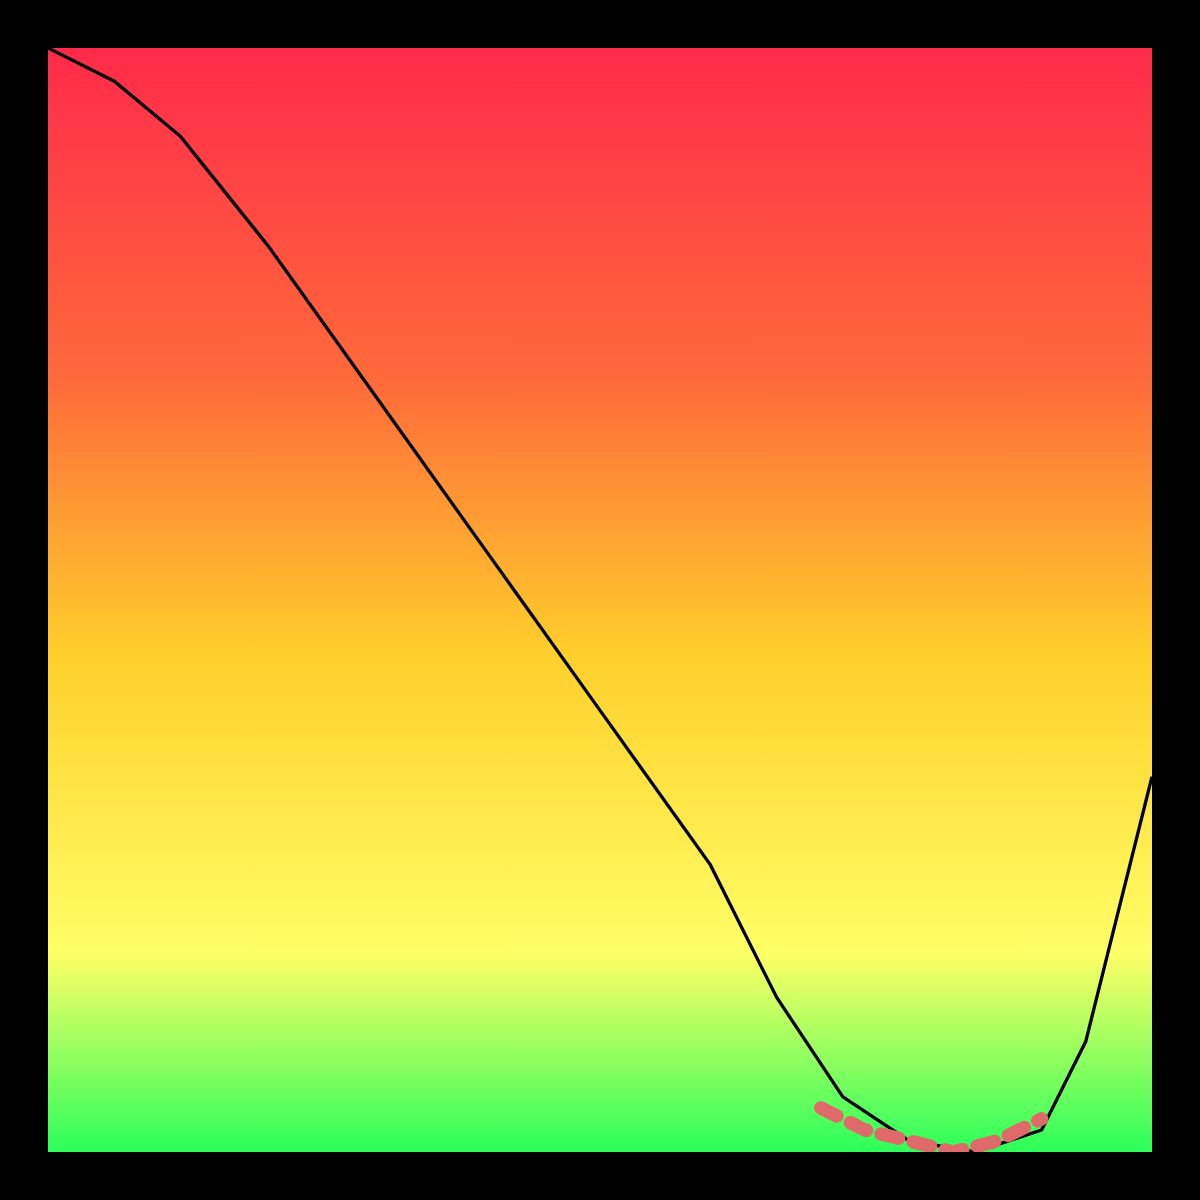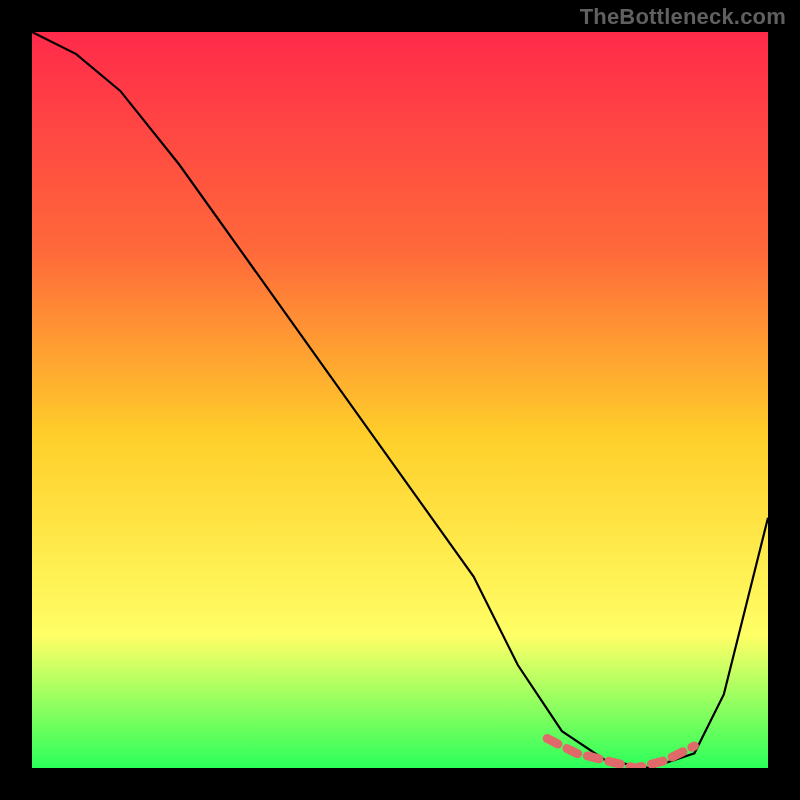--- a/index.html
+++ b/index.html
@@ -37,21 +37,20 @@
   .plot svg {
     display: block;
     width: 736px;
     height: 736px;
   }
 </style>
 </head>
 <body>
 
 <div class="frame">
-  <div class="watermark">TheBottleneck.com</div>
 
   <div class="plot">
     <svg viewBox="0 0 736 736">
       <defs>
         <linearGradient id="bg-grad" x1="0" y1="0" x2="0" y2="1">
           <stop id="g0" offset="0%" stop-color="#ff2a4a"></stop>
           <stop id="g1" offset="30%" stop-color="#ff6a3a"></stop>
           <stop id="g2" offset="55%" stop-color="#ffcf2a"></stop>
           <stop id="g3" offset="82%" stop-color="#ffff66"></stop>
           <stop id="g4" offset="100%" stop-color="#2bff5a"></stop>

